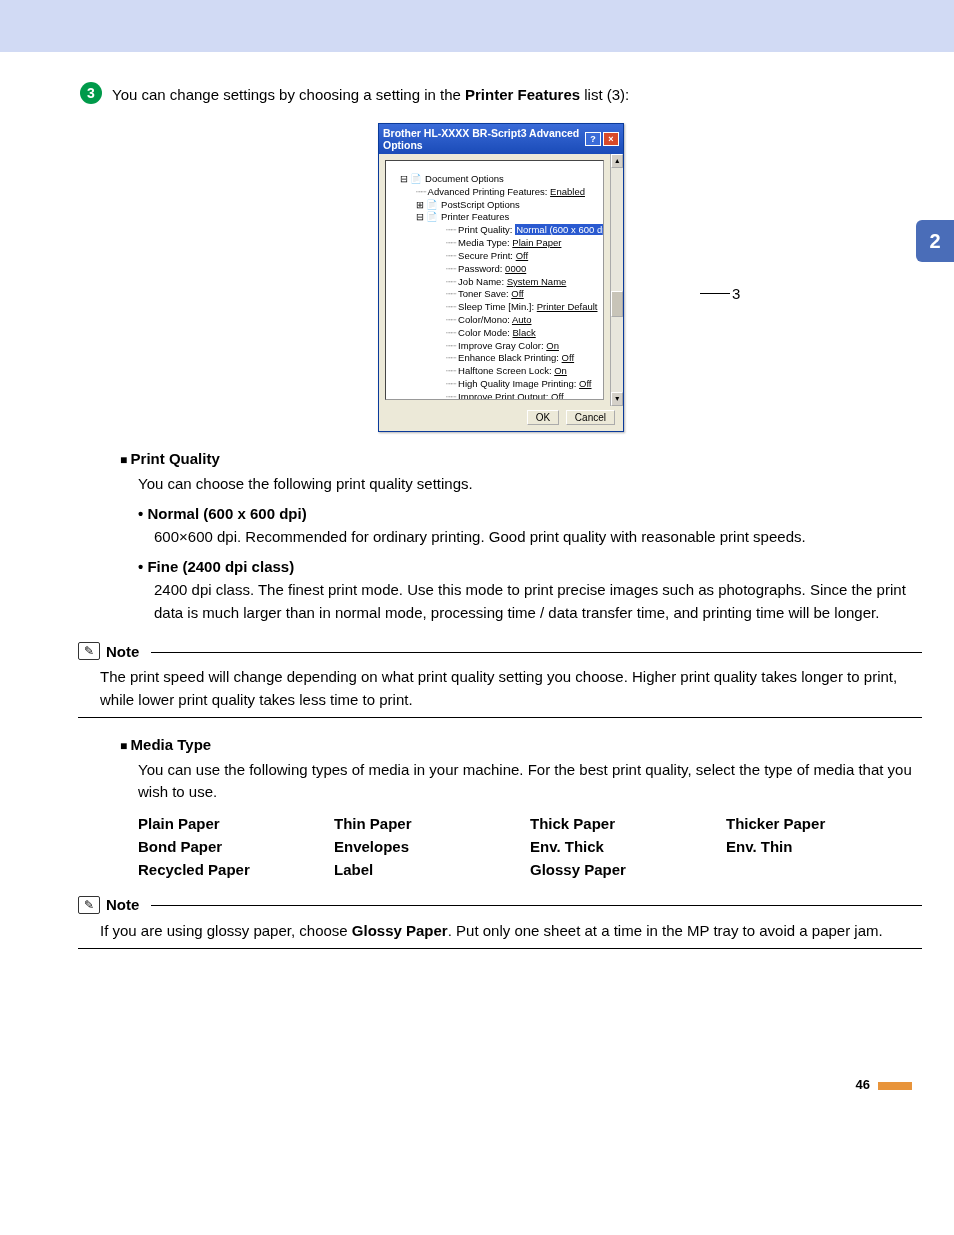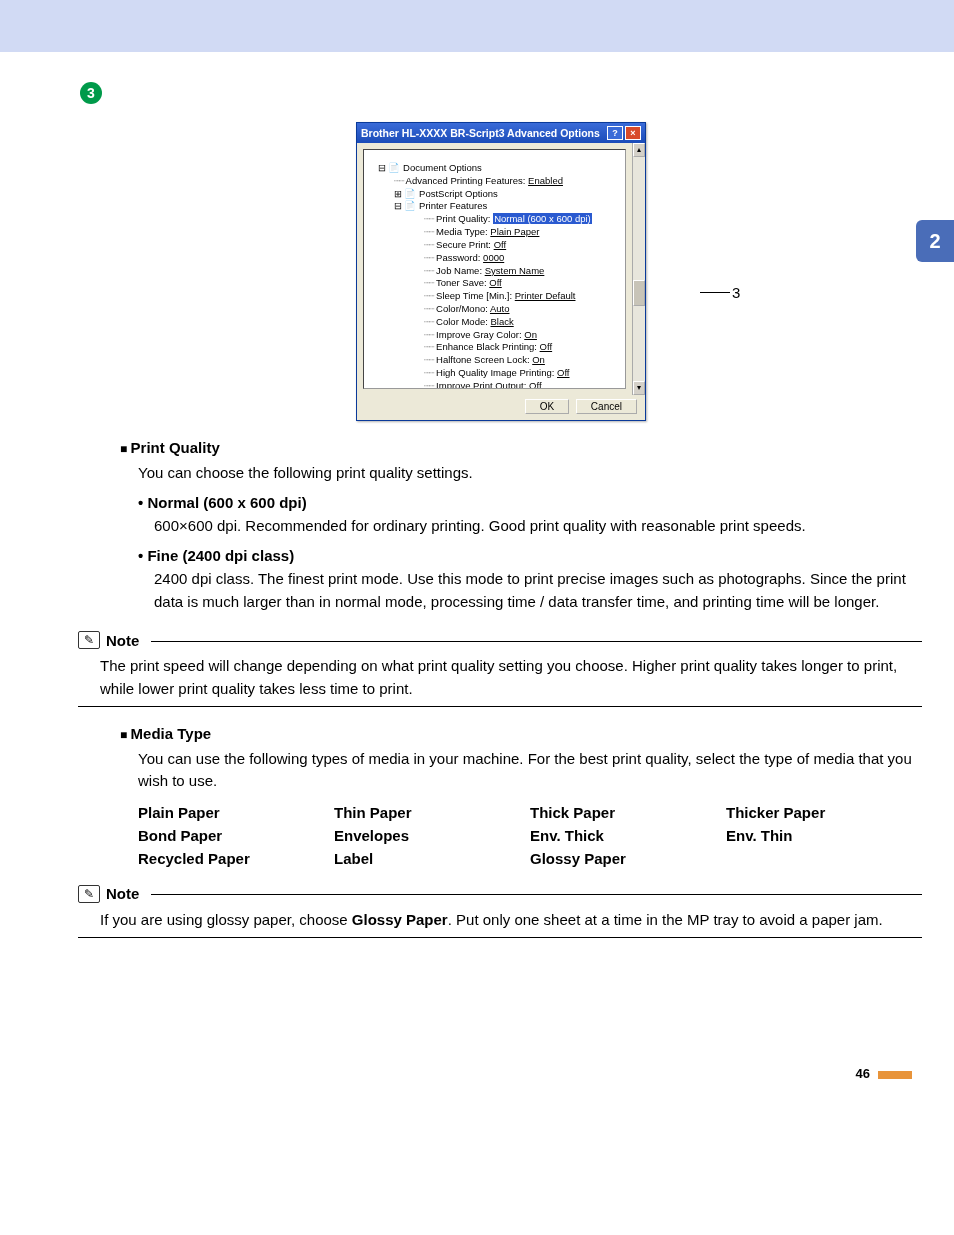--- a/index.html
+++ b/index.html
@@ -23,21 +23,21 @@
   .step-text { padding-top: 2px; line-height: 1.4; }
   .chapter-tab {
     position: absolute; right: 0; top: 220px;
     width: 38px; height: 42px; background: #4a6db8;
     color: #fff; font-size: 20px; font-weight: bold;
     display: flex; align-items: center; justify-content: center;
     border-radius: 6px 0 0 6px;
   }
   .dialog-wrap { display:flex; justify-content:center; margin: 6px 0 18px; position:relative; }
   .dialog {
-    width: 290px; border: 1px solid #0a3a9a; background: #ece9d8;
+    width: 246px; border: 1px solid #0a3a9a; background: #ece9d8;
     font-family: Tahoma, sans-serif; font-size: 10px; color: #000;
     box-shadow: 1px 1px 2px rgba(0,0,0,0.3);
   }
   .titlebar {
     background: linear-gradient(#3a6bd8,#1a4bb8);
     color: #fff; font-weight: bold; font-size: 10.5px;
     padding: 3px 4px; display: flex; align-items: center;
   }
   .titlebar .ttl { flex: 1; }
   .tbtn { width:16px; height:14px; background:#d84a2a; border:1px solid #fff; margin-left:2px; display:flex; align-items:center; justify-content:center; color:#fff; font-size:9px; font-weight:bold;}
@@ -50,21 +50,21 @@
   .tr-row { white-space: nowrap; }
   .ind1 { padding-left: 12px; } .ind2 { padding-left: 28px; } .ind3 { padding-left: 58px; }
   .dots { color:#999; letter-spacing:-1px; }
   .u { text-decoration: underline; text-align: right; }
   .sel { background:#2a5ad0; color:#fff; padding:0 1px; }
   .scrollbar { width:14px; background:#ece9d8; border-left:1px solid #aaa; display:flex; flex-direction:column;}
   .sbtn { height:14px; background:#d4d0c8; border:1px outset #fff; font-size:8px; text-align:center; line-height:12px;}
   .strack { flex:1; background:#e8e6dc; position:relative;}
   .sthumb { position:absolute; left:0; right:0; top:55%; height:26px; background:#c8c4b8; border:1px outset #fff;}
   .btn-row { text-align:right; padding:4px 8px 6px; }
-  .wbtn { font-size:10px; padding:1px 14px; background:#ece9d8; border:1px outset #fff; margin-left:4px;}
+  .wbtn { font-size:10px; padding:1px 8px; background:#ece9d8; border:1px outset #fff; margin-left:4px;}
   .callout-line { position:absolute; background:#000; }
   .callout-num { position:absolute; font-size:15px; }
   .section { margin-left: 40px; margin-top: 18px; }
   .sq-head { font-weight: bold; margin: 10px 0 6px; }
   .sq-head::before { content:"■ "; font-size:12px; }
   .body-p { margin: 6px 0 10px 18px; line-height:1.45; }
   .bullet { margin: 4px 0 4px 18px; font-weight:bold; }
   .bullet::before { content:"• "; }
   .bullet-body { margin: 4px 0 10px 34px; line-height:1.5; }
   .note-block { margin: 18px 0 8px -2px; }
@@ -84,20 +84,23 @@
 </head>
 <body>
 
 <div class="top-bar"></div>
 <div class="chapter-tab">2</div>
 
 <div class="content">
 
   <div class="step-row">
     <div class="step-circle">3</div>
+    <div class="step-text">
+      <span>You can change settings by choosing a setting in the </span><b>Printer Features</b><span> list (3):</span>
+    </div>
   </div>
 
   <div class="dialog-wrap">
     <div class="dialog">
       <div class="titlebar">
         <span class="ttl">Brother HL-XXXX BR-Script3 Advanced Options</span>
         <span class="tbtn help">?</span>
         <span class="tbtn">×</span>
       </div>
       <div class="tree-area">

